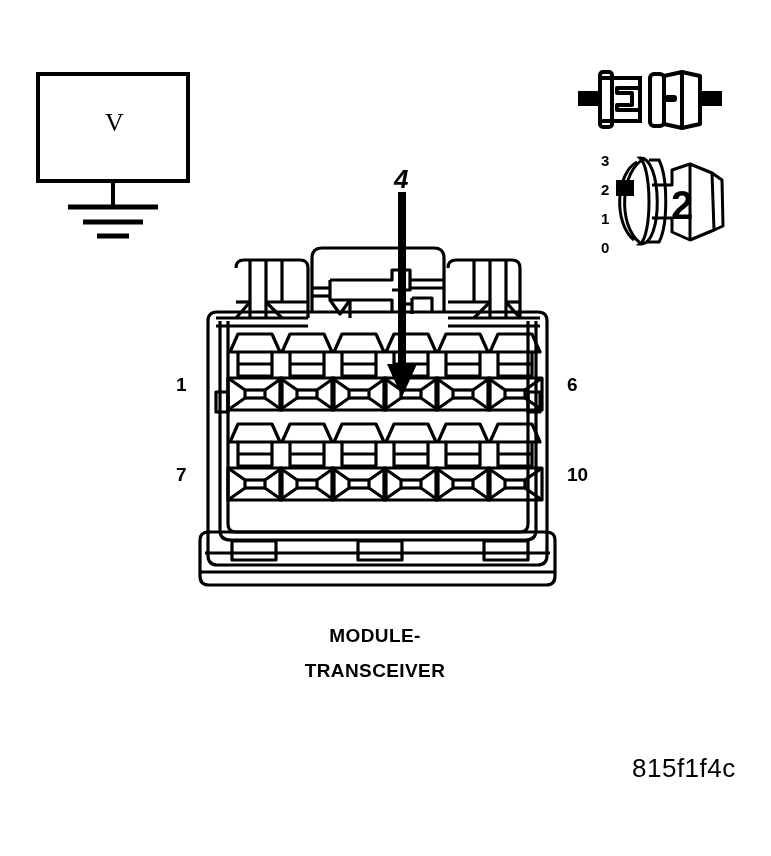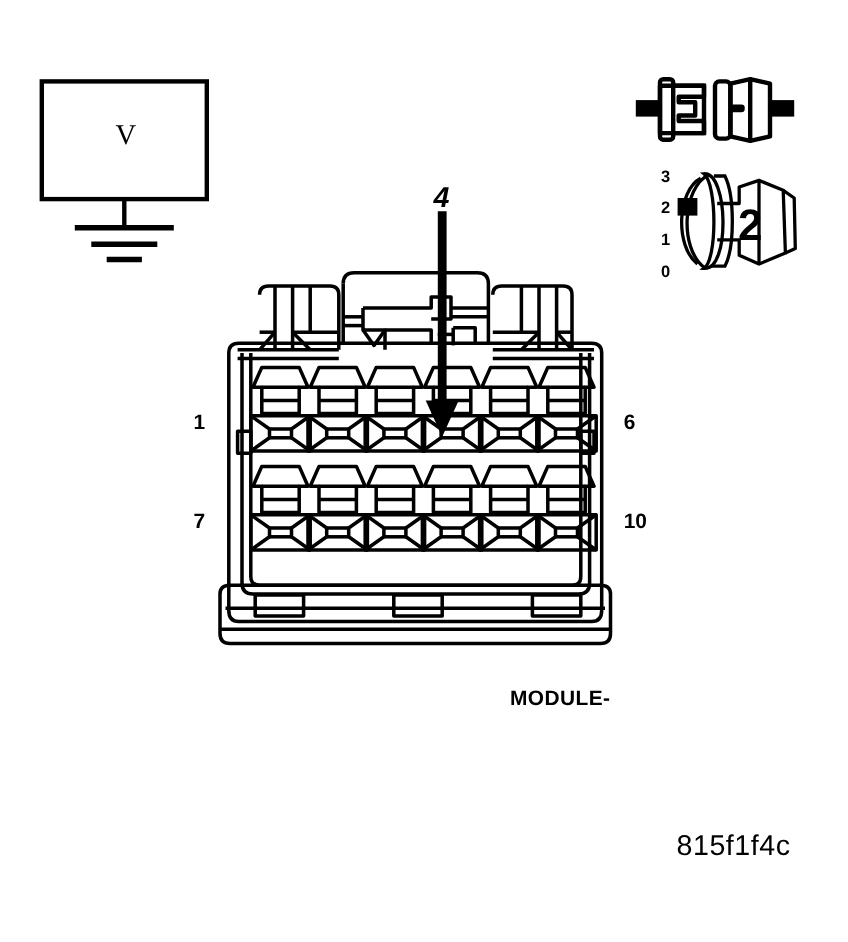--- a/index.html
+++ b/index.html
@@ -30,21 +30,21 @@
     white-space: nowrap;
     line-height: 1;
   }
   .pin-num  { font-size: 19px; font-weight: bold; }
   .arrow-num{ font-size: 26px; font-weight: bold; font-style: italic; }
   .dial-tick{ font-size: 15px; font-weight: bold; }
   .dial-val { font-size: 40px; font-weight: bold; }
   .meter-v  { font-family: "Liberation Serif", serif; font-size: 26px; font-weight: normal; }
   .caption-line { font-size: 19px; font-weight: bold; letter-spacing: 0.4px; }
   .idcode   { font-size: 26px; font-weight: normal; letter-spacing: 0.5px; }
-  .caption-block { position: absolute; text-align: right; }
+  .caption-block { position: absolute; text-align: center; }
   .caption-block div { margin-bottom: 13px; }
 </style>
 </head>
 <body>
 
 <div id="page">
 
   <svg width="771" height="856" viewBox="0 0 771 856">
 
     <g>
@@ -300,17 +300,18 @@
   <div class="lbl dial-tick" style="left:601px; top:240px;">0</div>
   <div class="lbl dial-val" style="left:671px; top:185px;">2</div>
 
   <div class="lbl pin-num" style="left:176px; top:375px;">1</div>
   <div class="lbl pin-num" style="left:567px; top:375px;">6</div>
   <div class="lbl pin-num" style="left:176px; top:465px;">7</div>
   <div class="lbl pin-num" style="left:567px; top:465px;">10</div>
 
   <div class="caption-block" style="left:195px; top:625px; width:360px;">
     <div class="caption-line">MODULE-</div>
+    <div class="caption-line">TRANSCEIVER</div>
   </div>
 
-  <div class="lbl idcode" style="left:615px; top:755px;text-align:center;">815f1f4c</div>
+  <div class="lbl idcode" style="left:632px; top:755px;text-align:center;">815f1f4c</div>
 
 </div>
 
 </body></html>

